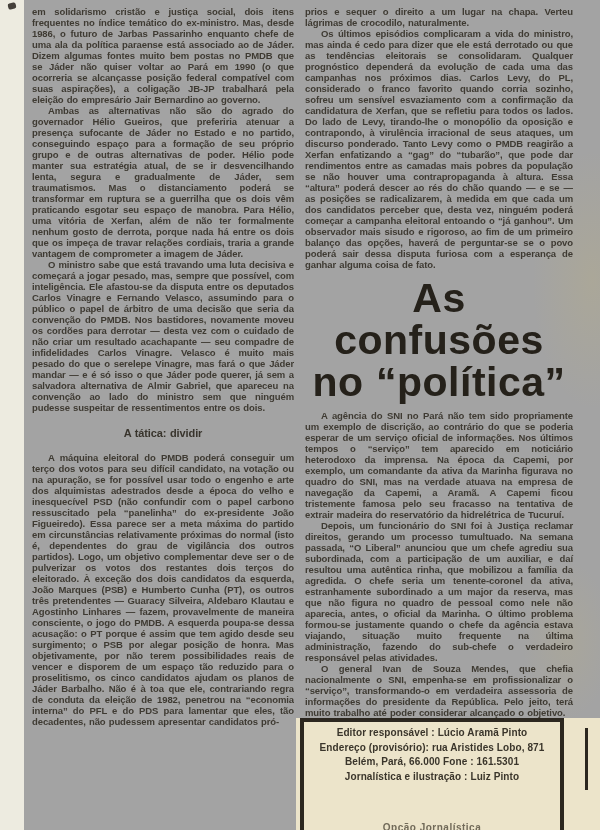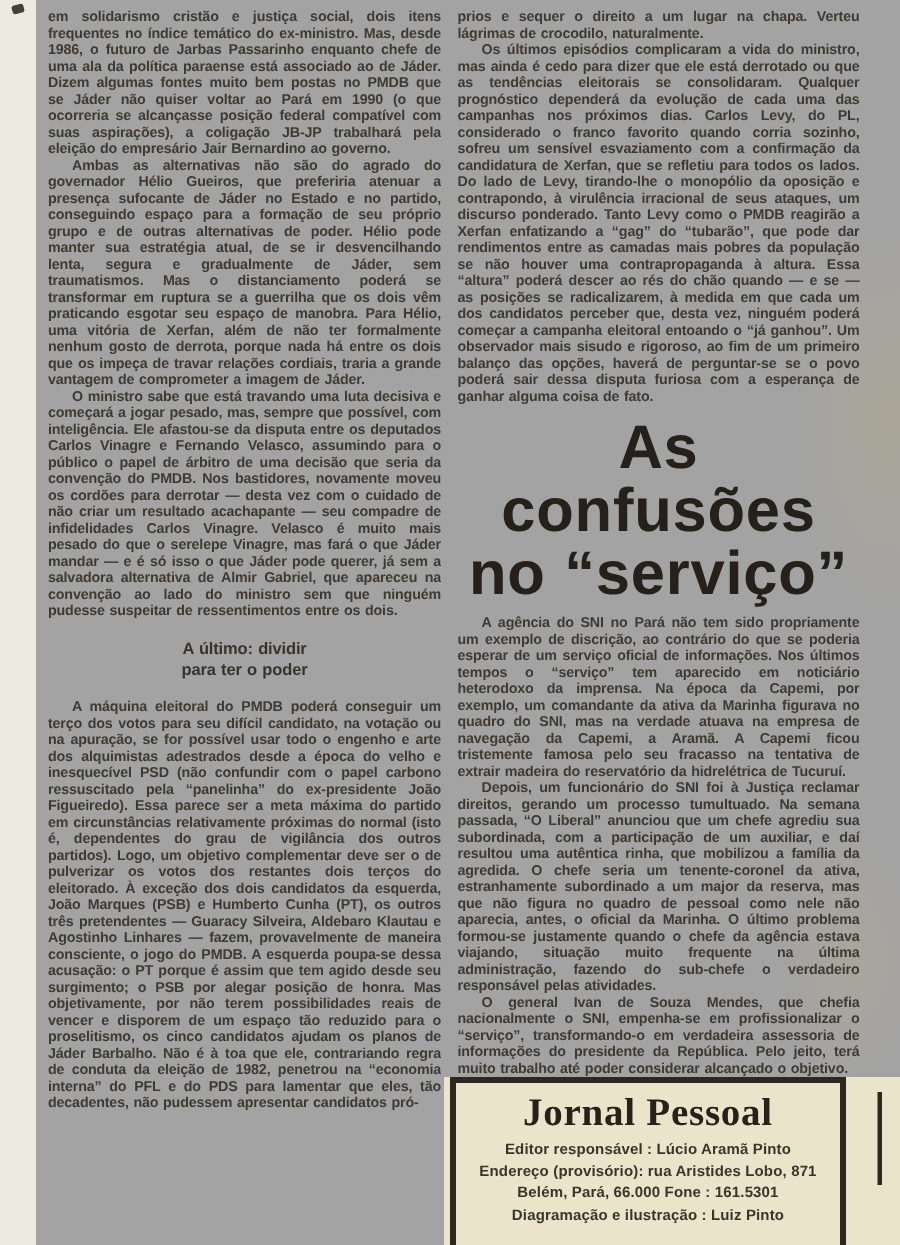--- a/index.html
+++ b/index.html
@@ -95,41 +95,39 @@
   <div class="edge-strip"></div>
   <div class="stain1"></div>
   <div class="stain2"></div>
   <div class="speck"></div>
 
   <div class="col col-left">
     <p class="no-indent">em solidarismo cristão e justiça social, dois itens frequentes no índice temático do ex-ministro. Mas, desde 1986, o futuro de Jarbas Passarinho enquanto chefe de uma ala da política paraense está associado ao de Jáder. Dizem algumas fontes muito bem postas no PMDB que se Jáder não quiser voltar ao Pará em 1990 (o que ocorreria se alcançasse posição federal compatível com suas aspirações), a coligação JB-JP trabalhará pela eleição do empresário Jair Bernardino ao governo.</p>
     <p>Ambas as alternativas não são do agrado do governador Hélio Gueiros, que preferiria atenuar a presença sufocante de Jáder no Estado e no partido, conseguindo espaço para a formação de seu próprio grupo e de outras alternativas de poder. Hélio pode manter sua estratégia atual, de se ir desvencilhando lenta, segura e gradualmente de Jáder, sem traumatismos. Mas o distanciamento poderá se transformar em ruptura se a guerrilha que os dois vêm praticando esgotar seu espaço de manobra. Para Hélio, uma vitória de Xerfan, além de não ter formalmente nenhum gosto de derrota, porque nada há entre os dois que os impeça de travar relações cordiais, traria a grande vantagem de comprometer a imagem de Jáder.</p>
     <p>O ministro sabe que está travando uma luta decisiva e começará a jogar pesado, mas, sempre que possível, com inteligência. Ele afastou-se da disputa entre os deputados Carlos Vinagre e Fernando Velasco, assumindo para o público o papel de árbitro de uma decisão que seria da convenção do PMDB. Nos bastidores, novamente moveu os cordões para derrotar — desta vez com o cuidado de não criar um resultado acachapante — seu compadre de infidelidades Carlos Vinagre. Velasco é muito mais pesado do que o serelepe Vinagre, mas fará o que Jáder mandar — e é só isso o que Jáder pode querer, já sem a salvadora alternativa de Almir Gabriel, que apareceu na convenção ao lado do ministro sem que ninguém pudesse suspeitar de ressentimentos entre os dois.</p>
     <div class="subhead">
-      <div>A último: dividir</div>
-      <div>para ter o poder</div>
+      <div>A tática: dividir</div>
     </div>
     <p>A máquina eleitoral do PMDB poderá conseguir um terço dos votos para seu difícil candidato, na votação ou na apuração, se for possível usar todo o engenho e arte dos alquimistas adestrados desde a época do velho e inesquecível PSD (não confundir com o papel carbono ressuscitado pela “panelinha” do ex-presidente João Figueiredo). Essa parece ser a meta máxima do partido em circunstâncias relativamente próximas do normal (isto é, dependentes do grau de vigilância dos outros partidos). Logo, um objetivo complementar deve ser o de pulverizar os votos dos restantes dois terços do eleitorado. À exceção dos dois candidatos da esquerda, João Marques (PSB) e Humberto Cunha (PT), os outros três pretendentes — Guaracy Silveira, Aldebaro Klautau e Agostinho Linhares — fazem, provavelmente de maneira consciente, o jogo do PMDB. A esquerda poupa-se dessa acusação: o PT porque é assim que tem agido desde seu surgimento; o PSB por alegar posição de honra. Mas objetivamente, por não terem possibilidades reais de vencer e disporem de um espaço tão reduzido para o proselitismo, os cinco candidatos ajudam os planos de Jáder Barbalho. Não é à toa que ele, contrariando regra de conduta da eleição de 1982, penetrou na “economia interna” do PFL e do PDS para lamentar que eles, tão decadentes, não pudessem apresentar candidatos pró-</p>
   </div>
 
   <div class="col col-right">
     <p class="no-indent">prios e sequer o direito a um lugar na chapa. Verteu lágrimas de crocodilo, naturalmente.</p>
     <p>Os últimos episódios complicaram a vida do ministro, mas ainda é cedo para dizer que ele está derrotado ou que as tendências eleitorais se consolidaram. Qualquer prognóstico dependerá da evolução de cada uma das campanhas nos próximos dias. Carlos Levy, do PL, considerado o franco favorito quando corria sozinho, sofreu um sensível esvaziamento com a confirmação da candidatura de Xerfan, que se refletiu para todos os lados. Do lado de Levy, tirando-lhe o monopólio da oposição e contrapondo, à virulência irracional de seus ataques, um discurso ponderado. Tanto Levy como o PMDB reagirão a Xerfan enfatizando a “gag” do “tubarão”, que pode dar rendimentos entre as camadas mais pobres da população se não houver uma contrapropaganda à altura. Essa “altura” poderá descer ao rés do chão quando — e se — as posições se radicalizarem, à medida em que cada um dos candidatos perceber que, desta vez, ninguém poderá começar a campanha eleitoral entoando o “já ganhou”. Um observador mais sisudo e rigoroso, ao fim de um primeiro balanço das opções, haverá de perguntar-se se o povo poderá sair dessa disputa furiosa com a esperança de ganhar alguma coisa de fato.</p>
     <div class="headline">
       <div>As confusões</div>
-      <div>no “serviço”</div>
+      <div>no “política”</div>
     </div>
     <p>A agência do SNI no Pará não tem sido propriamente um exemplo de discrição, ao contrário do que se poderia esperar de um serviço oficial de informações. Nos últimos tempos o “serviço” tem aparecido em noticiário heterodoxo da imprensa. Na época da Capemi, por exemplo, um comandante da ativa da Marinha figurava no quadro do SNI, mas na verdade atuava na empresa de navegação da Capemi, a Aramã. A Capemi ficou tristemente famosa pelo seu fracasso na tentativa de extrair madeira do reservatório da hidrelétrica de Tucuruí.</p>
     <p>Depois, um funcionário do SNI foi à Justiça reclamar direitos, gerando um processo tumultuado. Na semana passada, “O Liberal” anunciou que um chefe agrediu sua subordinada, com a participação de um auxiliar, e daí resultou uma autêntica rinha, que mobilizou a família da agredida. O chefe seria um tenente-coronel da ativa, estranhamente subordinado a um major da reserva, mas que não figura no quadro de pessoal como nele não aparecia, antes, o oficial da Marinha. O último problema formou-se justamente quando o chefe da agência estava viajando, situação muito frequente na última administração, fazendo do sub-chefe o verdadeiro responsável pelas atividades.</p>
     <p>O general Ivan de Souza Mendes, que chefia nacionalmente o SNI, empenha-se em profissionalizar o “serviço”, transformando-o em verdadeira assessoria de informações do presidente da República. Pelo jeito, terá muito trabalho até poder considerar alcançado o objetivo.</p>
   </div>
 
   <div class="masthead-area">
     <div class="masthead">
-      <div class="masthead-title">Jornal Pessoal</div>
       <div class="masthead-line">Editor responsável : Lúcio Aramã Pinto</div>
       <div class="masthead-line">Endereço (provisório): rua Aristides Lobo, 871</div>
       <div class="masthead-line">Belém, Pará, 66.000   Fone : 161.5301</div>
-      <div class="masthead-line">Diagramação e ilustração : Luiz Pinto</div>
+      <div class="masthead-line">Jornalística e ilustração : Luiz Pinto</div>
       <div class="masthead-footer">Opção Jornalística</div>
     </div>
   </div>
 </div>
 
 </body></html>

